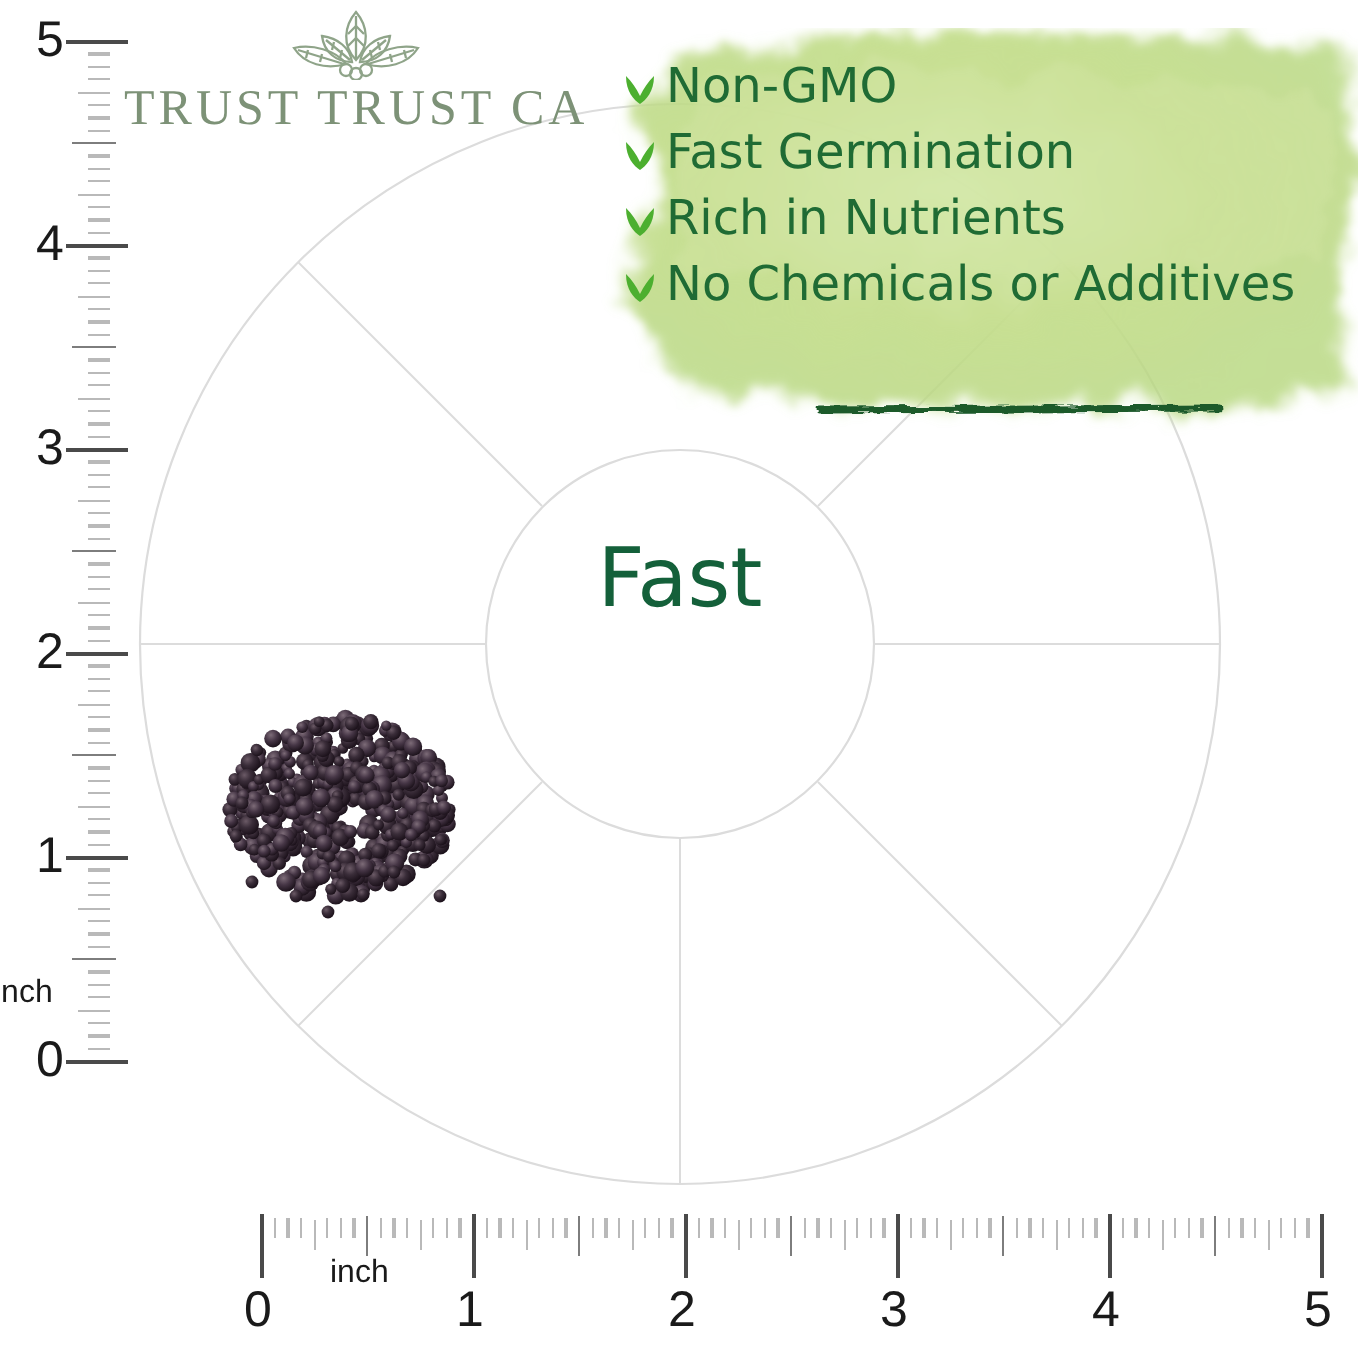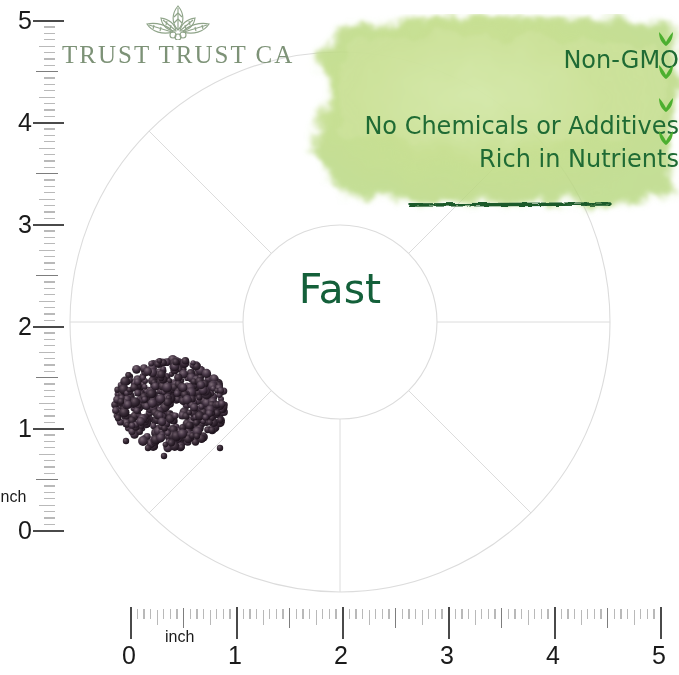--- a/index.html
+++ b/index.html
@@ -89,24 +89,23 @@
     height: 205px;
   }
   .features {
     position: absolute;
     left: 310px;
     top: 26px;
     width: 369px;
   }
   .feature-row {
     display: flex;
-    align-items: flex-end;
+    align-items: center;
     height: 33px;
     white-space: nowrap;
-    flex-direction: column;
   }
   .feature-check {
     flex: 0 0 auto;
     width: 20px;
     height: 22px;
     margin-right: 3px;
   }
   .feature-label {
     font-family: "DejaVu Sans", sans-serif;
     font-size: 24px;
@@ -211,34 +210,35 @@
       <svg class="feature-check" viewBox="0 0 20 22">
         <path d="M3 6 C3 14, 7 18, 10 20 C13 18, 17 14, 17 6 C14 9, 12 12, 10 16 C8 12, 6 9, 3 6 Z" fill="#4caf2f"></path>
       </svg>
       <span class="feature-label">Non-GMO</span>
     </div>
 
     <div class="feature-row">
       <svg class="feature-check" viewBox="0 0 20 22">
         <path d="M3 6 C3 14, 7 18, 10 20 C13 18, 17 14, 17 6 C14 9, 12 12, 10 16 C8 12, 6 9, 3 6 Z" fill="#4caf2f"></path>
       </svg>
+      <span class="feature-label">Fast Germination</span>
+    </div>
+
+    <div class="feature-row">
+      <svg class="feature-check" viewBox="0 0 20 22">
+        <path d="M3 6 C3 14, 7 18, 10 20 C13 18, 17 14, 17 6 C14 9, 12 12, 10 16 C8 12, 6 9, 3 6 Z" fill="#4caf2f"></path>
+      </svg>
+      <span class="feature-label">Rich in Nutrients</span>
     </div>
 
     <div class="feature-row">
       <svg class="feature-check" viewBox="0 0 20 22">
         <path d="M3 6 C3 14, 7 18, 10 20 C13 18, 17 14, 17 6 C14 9, 12 12, 10 16 C8 12, 6 9, 3 6 Z" fill="#4caf2f"></path>
       </svg>
       <span class="feature-label">No Chemicals or Additives</span>
-    </div>
-
-    <div class="feature-row">
-      <svg class="feature-check" viewBox="0 0 20 22">
-        <path d="M3 6 C3 14, 7 18, 10 20 C13 18, 17 14, 17 6 C14 9, 12 12, 10 16 C8 12, 6 9, 3 6 Z" fill="#4caf2f"></path>
-      </svg>
-      <span class="feature-label">Rich in Nutrients</span>
     </div>
 
   </div>
 
   <div class="logo">
     <svg class="logo-emblem" width="78" height="36" viewBox="0 0 78 36">
       <g fill="none" stroke="#8fa489" stroke-width="1.15">
 
         <path d="M39 2 C45 9, 46 19, 39 26 C32 19, 33 9, 39 2 Z"></path>
         <path d="M39 4 L39 25"></path>

